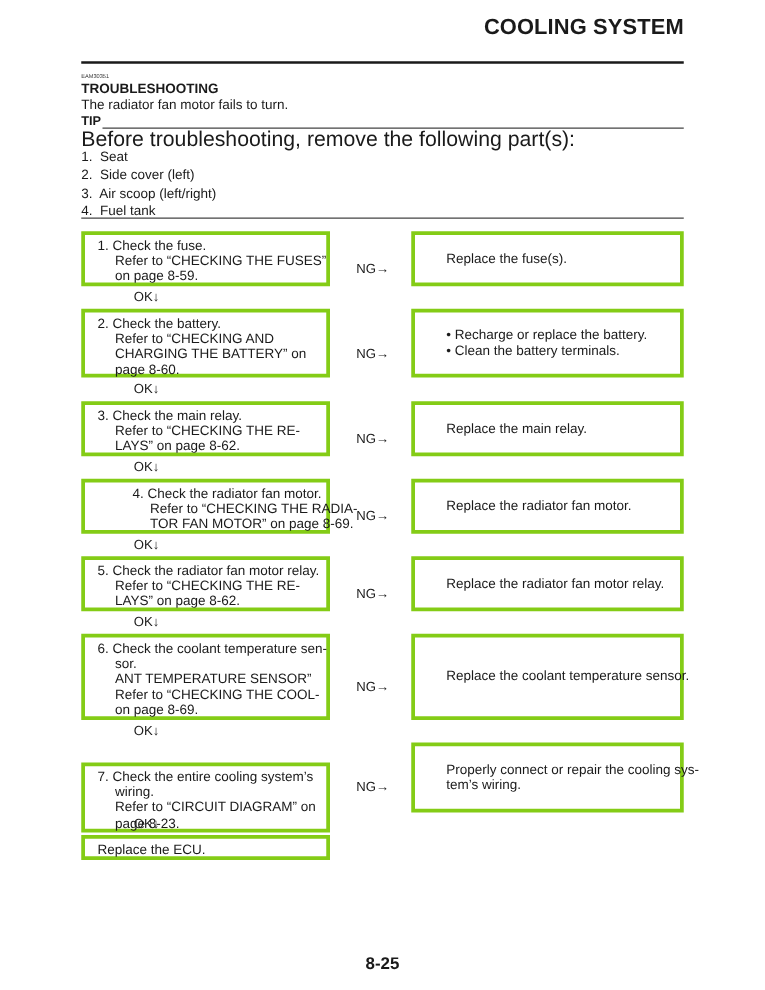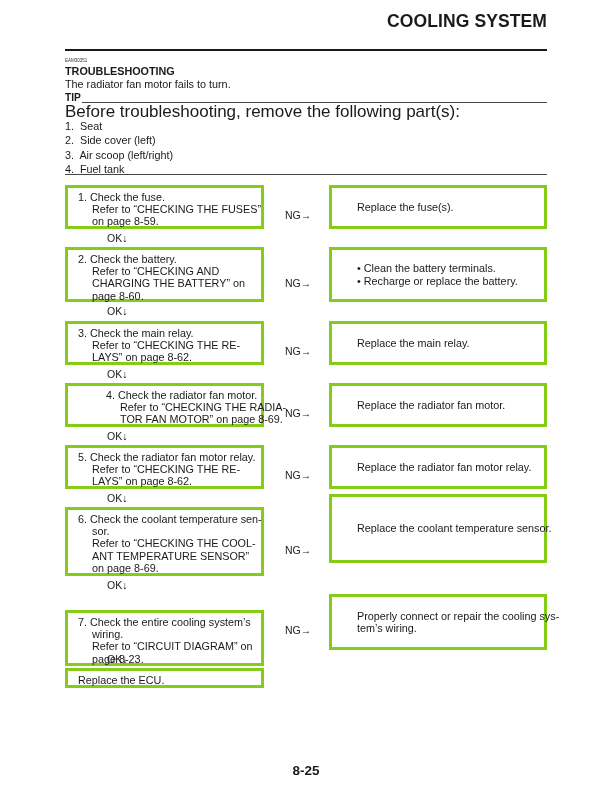--- a/index.html
+++ b/index.html
@@ -62,22 +62,22 @@
     </div>
     <div class="ok" style="top: 232px;">OK↓</div>
     <div class="box lbox" style="top: 247px; height: 55px;">
       <div class="line">2.  Check the battery.</div>
       <div class="line indent">Refer to “CHECKING AND</div>
       <div class="line indent">CHARGING THE BATTERY” on</div>
       <div class="line indent">page 8-60.</div>
     </div>
     <div class="ng" style="top: 276.5px;">NG→</div>
     <div class="box rbox" style="top: 247px; height: 55px;">
+      <div class="line">• Recharge or replace the battery.</div>
       <div class="line">• Clean the battery terminals.</div>
-      <div class="line">• Recharge or replace the battery.</div>
     </div>
     <div class="ok" style="top: 305px;">OK↓</div>
     <div class="box lbox" style="top: 321px; height: 44px;">
       <div class="line">3.  Check the main relay.</div>
       <div class="line indent">Refer to “CHECKING THE RE-</div>
       <div class="line indent">LAYS” on page 8-62.</div>
     </div>
     <div class="ng" style="top: 345px;">NG→</div>
     <div class="box rbox" style="top: 321px; height: 44px;">
       <div class="line">Replace the main relay.</div>
@@ -99,26 +99,26 @@
       <div class="line indent">LAYS” on page 8-62.</div>
     </div>
     <div class="ng" style="top: 469px;">NG→</div>
     <div class="box rbox" style="top: 445px; height: 44px;">
       <div class="line">Replace the radiator fan motor relay.</div>
     </div>
     <div class="ok" style="top: 492px;">OK↓</div>
     <div class="box lbox" style="top: 507px; height: 69px;">
       <div class="line">6.  Check the coolant temperature sen-</div>
       <div class="line indent">sor.</div>
+      <div class="line indent">ANT TEMPERATURE SENSOR”</div>
       <div class="line indent">Refer to “CHECKING THE COOL-</div>
-      <div class="line indent">ANT TEMPERATURE SENSOR”</div>
       <div class="line indent">on page 8-69.</div>
     </div>
     <div class="ng" style="top: 543.5px;">NG→</div>
-    <div class="box rbox" style="top: 494px; height: 69px;">
+    <div class="box rbox" style="top: 507px; height: 69px;">
       <div class="line">Replace the coolant temperature sensor.</div>
     </div>
     <div class="ok" style="top: 579px;">OK↓</div>
     <div class="box lbox" style="top: 610px; height: 56px;">
       <div class="line">7.  Check the entire cooling system’s</div>
       <div class="line indent">wiring.</div>
       <div class="line indent">Refer to “CIRCUIT DIAGRAM” on</div>
       <div class="line indent">page 8-23.</div>
     </div>
     <div class="ng" style="top: 624px;">NG→</div>

